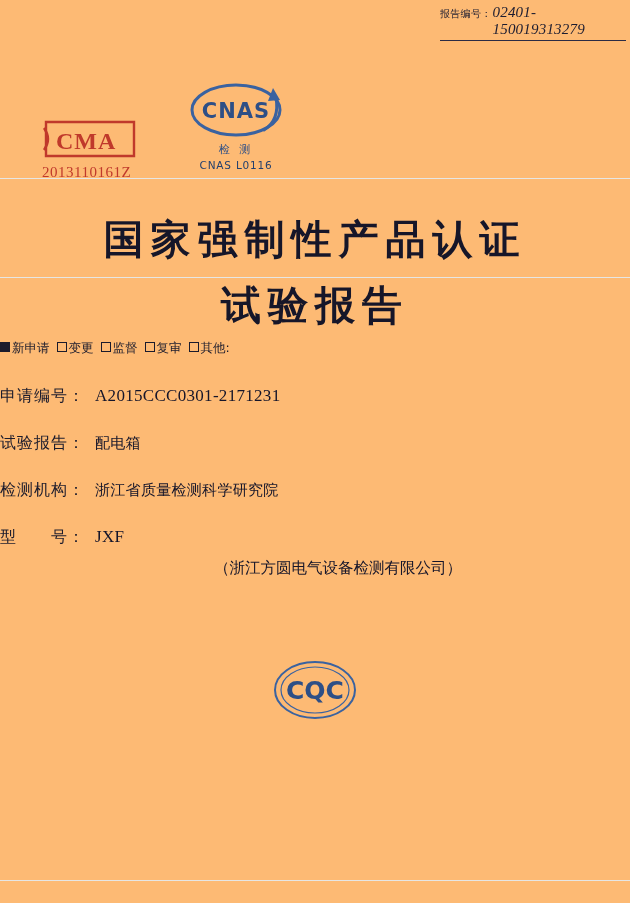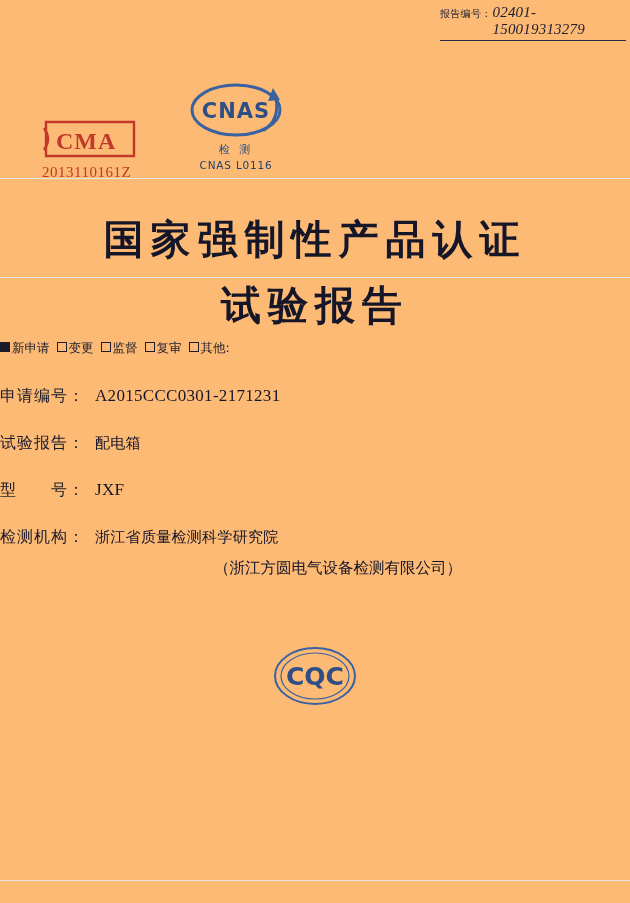--- a/index.html
+++ b/index.html
@@ -192,21 +192,21 @@
     font-size: 15.5px;
     color: #15152a;
     margin-top: -16px;
     margin-bottom: 24px;
   }
 
   
   .cqc {
     position: absolute;
     left: 262px;
-    top: 640px;
+    top: 654px;
     width: 106px;
     height: 72px;
   }
   .cqc svg { display: block; }
 </style>
 </head>
 <body>
 
 <div class="page">
 
@@ -256,27 +256,27 @@
       <span class="fl">申请编号：</span>
       <span class="fv">A2015CCC0301-2171231</span>
     </div>
 
     <div class="field">
       <span class="fl">试验报告：</span>
       <span class="fv cn">配电箱</span>
     </div>
 
     <div class="field">
+      <span class="fl">检测机构：</span>
+      <span class="fv cn">浙江省质量检测科学研究院</span>
+    </div>
+
+    <div class="field">
       <span class="fl spaced">型　　号：</span>
       <span class="fv">JXF</span>
-    </div>
-
-    <div class="field">
-      <span class="fl">检测机构：</span>
-      <span class="fv cn">浙江省质量检测科学研究院</span>
     </div>
 
     <div class="field-sub">（浙江方圆电气设备检测有限公司）</div>
   </div>
 
   <div class="cqc">
     <svg width="106" height="72" viewBox="0 0 106 72">
       <ellipse cx="53" cy="36" rx="40" ry="28" fill="none" stroke="#3a62a0" stroke-width="2"></ellipse>
       <ellipse cx="53" cy="36" rx="34" ry="23" fill="none" stroke="#3a62a0" stroke-width="1.2"></ellipse>
       <text x="53" y="45" text-anchor="middle" font-family="DejaVu Sans, sans-serif" font-size="25" font-weight="bold" fill="#2e4f86" letter-spacing="0">CQC</text>

